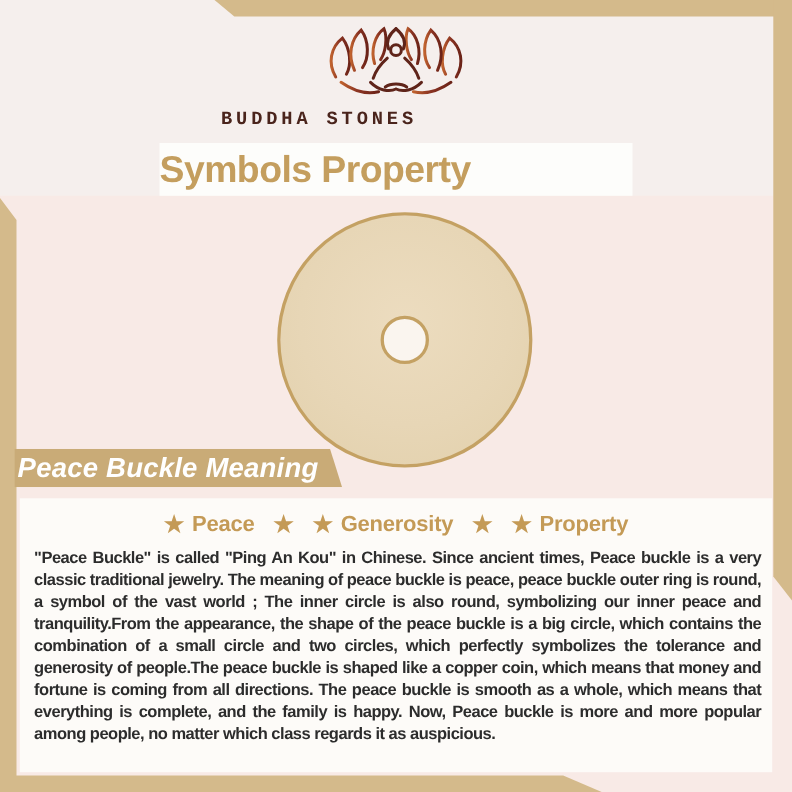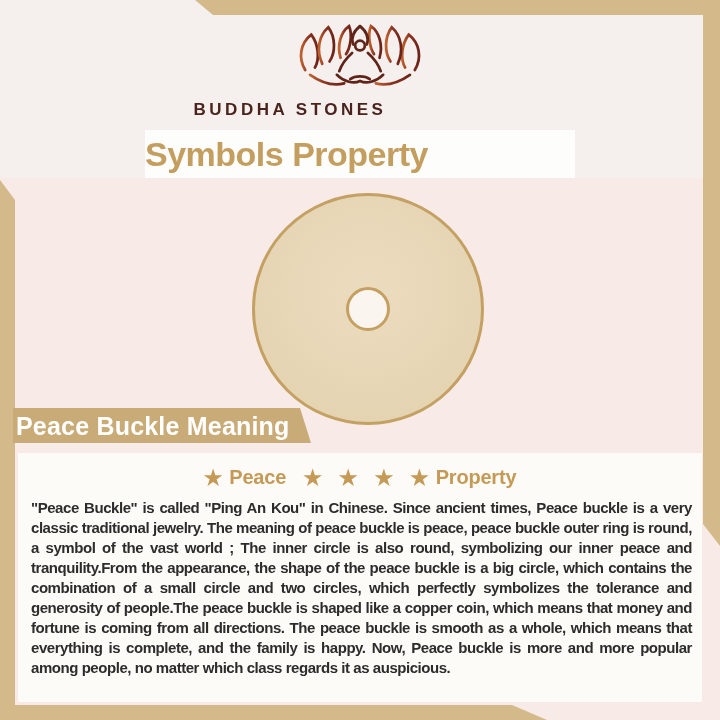--- a/index.html
+++ b/index.html
@@ -10,21 +10,21 @@
   }
   .bg-top{position:absolute;left:0;top:0;width:720px;height:178px;background:#f5efed;}
   .frame{position:absolute;left:0;top:0;width:720px;height:720px;pointer-events:none;}
   .frame polygon{fill:#d4ba8b;}
 
   
   .logo-wrap{position:absolute;left:0;top:22px;width:720px;text-align:center;}
   .logo-wrap svg{display:inline-block;}
   .brand-name{
     position:absolute;left:0;top:100px;width:580px;text-align:center;
-    font-family:Liberation Sans, sans-serif;font-weight:600;font-size:17px;
+    font-family:Liberation Mono, monospace;font-weight:600;font-size:17px;
     letter-spacing:3.5px;color:#4a241c;
   }
 
   
   .title-band{
     position:absolute;left:145px;top:130px;width:430px;height:48px;
     background:#fdfdfb;
   }
   .title-band h1{
     margin:0;text-align:left;line-height:48px;
@@ -45,21 +45,21 @@
   }
 
   
   .ribbon{
     position:absolute;left:13px;top:408px;width:298px;height:35px;
     background:#c9ab77;
     clip-path:polygon(0 0, calc(100% - 11px) 0, 100% 100%, 0 100%);
   }
   .ribbon span{
     display:block;padding-left:3px;line-height:36px;
-    font-size:25px;font-weight:bold;letter-spacing:0.2px;color:#ffffff;
+    font-size:25px;font-weight:bold;letter-spacing:0.2px;color:#ffffff;font-style:italic;
   }
 
   
   .panel{
     position:absolute;left:18px;top:453px;width:684px;height:249px;
     background:#fdfbf8;
   }
   .traits{
     display:flex;justify-content:center;align-items:center;
     padding-top:13px;gap:17px;
@@ -136,20 +136,21 @@
     <div class="traits">
       <span class="trait">
         <span class="star">★</span>
         <span>Peace</span>
       </span>
       <span class="trait">
         <span class="star">★</span>
       </span>
       <span class="trait">
         <span class="star">★</span>
+        <span>Generosity</span>
       </span>
       <span class="trait">
         <span class="star">★</span>
       </span>
       <span class="trait">
         <span class="star">★</span>
         <span>Property</span>
       </span>
     </div>
     <p class="desc">"Peace Buckle" is called "Ping An Kou" in Chinese. Since ancient times, Peace buckle is a very classic traditional jewelry. The meaning of peace buckle is peace, peace buckle outer ring is round, a symbol of the vast world ; The inner circle is also round, symbolizing our inner peace and tranquility.From the appearance, the shape of the peace buckle is a big circle, which contains the combination of a small circle and two circles, which perfectly symbolizes the tolerance and generosity of people.The peace buckle is shaped like a copper coin, which means that money and fortune is coming from all directions. The peace buckle is smooth as a whole, which means that everything is complete, and the family is happy. Now, Peace buckle is more and more popular among people, no matter which class regards it as auspicious.</p>

